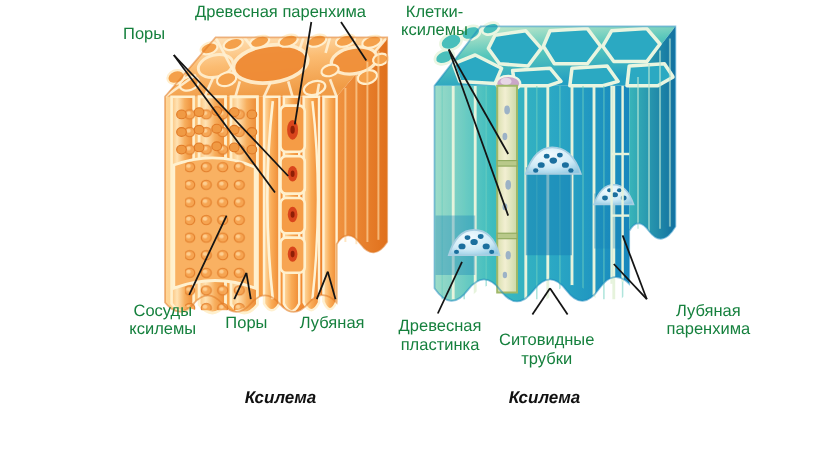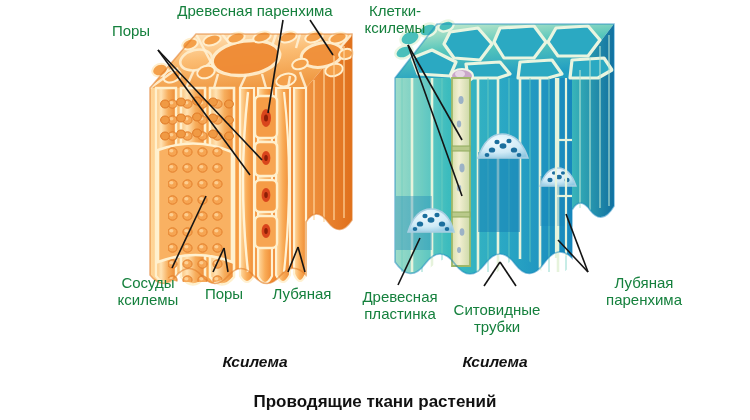--- a/index.html
+++ b/index.html
@@ -404,15 +404,14 @@
 
   <div class="lbl c" style="left:434px; top:301px; width:126px;">Ситовидные
 трубки</div>
 
   <div class="lbl c" style="left:574px; top:274px; width:140px;">Лубяная
 паренхима</div>
 
   <div class="caption" style="left:170px; top:353px; width:170px;font-style:italic;">Ксилема</div>
   <div class="caption" style="left:410px; top:353px; width:170px;">Ксилема</div>
 
-  <div class="title" style="top:392px;">Проводящие ткани растений</div>
 
 </div>
 
 </body></html>

